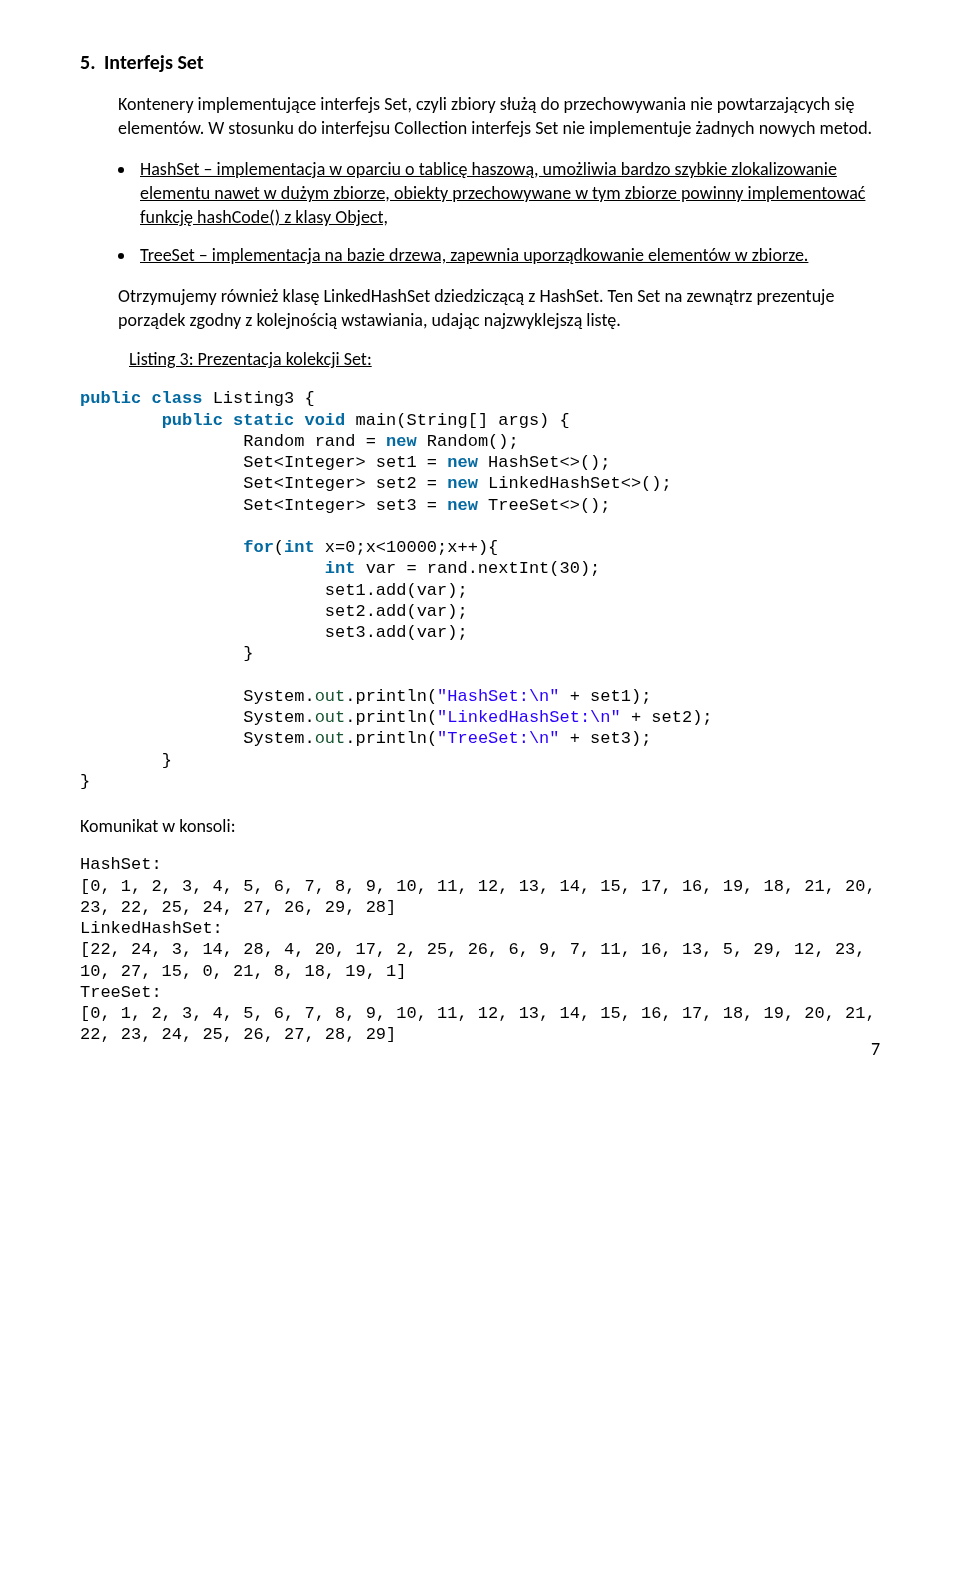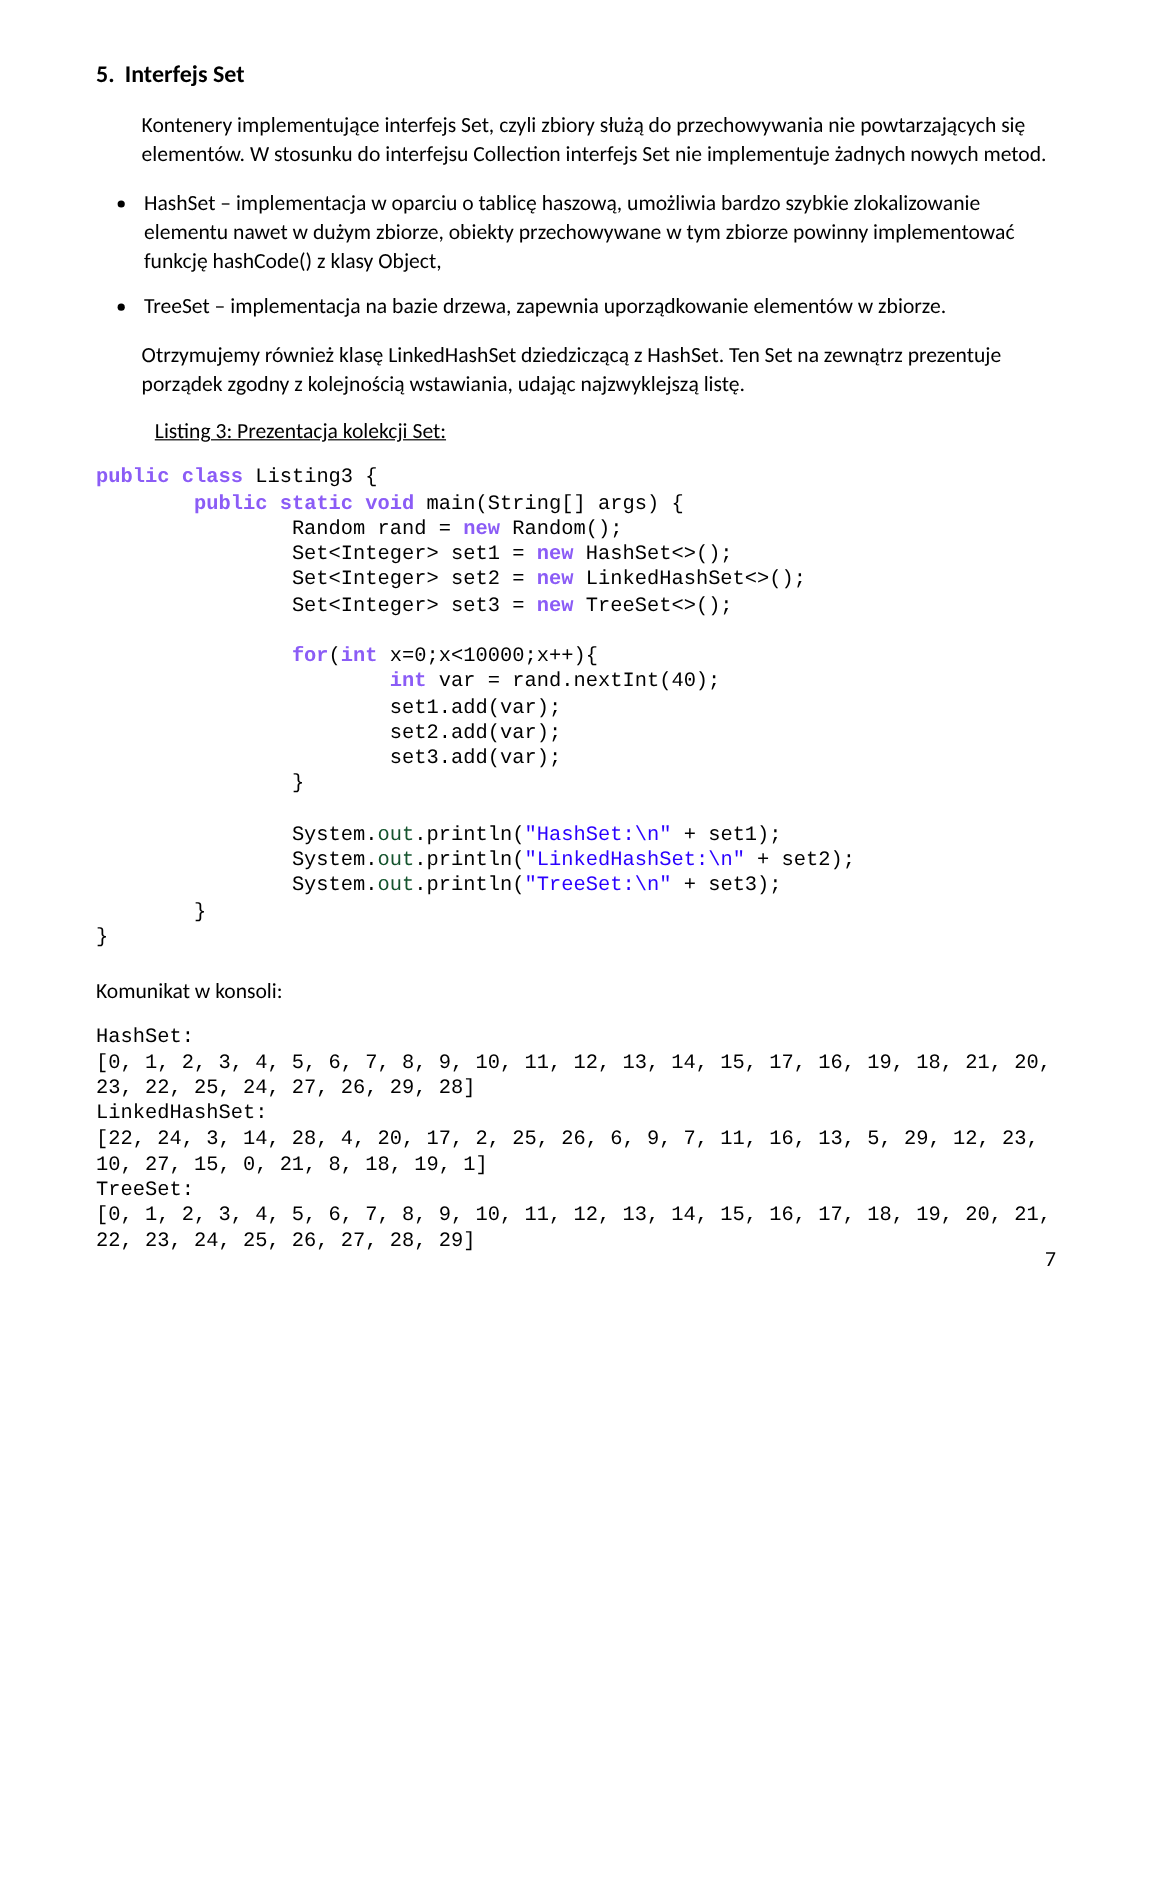--- a/index.html
+++ b/index.html
@@ -27,23 +27,24 @@
     font-size: 18px;
     line-height: 1.35;
     margin: 0 0 16px 38px;
   }
   .para-flat {
     font-size: 18px;
     line-height: 1.35;
     margin: 0 0 16px 38px;
   }
   ul.bullets {
-    margin: 0 0 16px 36px;
+    margin: 0 0 16px 56px;
     padding: 0;
     list-style: disc;
+    text-decoration: underline;
   }
   ul.bullets li {
     font-size: 18px;
     line-height: 1.35;
     margin-bottom: 14px;
     padding-left: 4px;
   }
   .listing-label {
     font-size: 18px;
     text-decoration: underline;
@@ -57,21 +58,21 @@
     margin: 0 0 22px 0;
   }
   pre.console {
     font-family: Consolas, "Courier New", monospace;
     font-size: 17px;
     line-height: 1.25;
     white-space: pre-wrap;
     word-wrap: break-word;
     margin: 0;
   }
-  .kw   { color: #8b5cf6; font-weight: bold; }
+  .kw   { color: #0369a1; font-weight: bold; }
   .stat { color: #14532d; }
   .str  { color: #2a00ff; }
   .page-num {
     position: absolute;
     bottom: 16px;
     right: 80px;
     font-size: 18px;
   }
 </style>
 </head>
@@ -97,21 +98,21 @@
   <p class="listing-label">Listing 3: Prezentacja kolekcji Set:</p>
 
   <pre class="code"><span class="kw">public</span> <span class="kw">class</span> <span>Listing3 {</span>
         <span class="kw">public</span> <span class="kw">static</span> <span class="kw">void</span> <span>main(String[] args) {</span>
                 <span>Random rand = </span><span class="kw">new</span><span> Random();</span>
                 <span>Set&lt;Integer&gt; set1 = </span><span class="kw">new</span><span> HashSet&lt;&gt;();</span>
                 <span>Set&lt;Integer&gt; set2 = </span><span class="kw">new</span><span> LinkedHashSet&lt;&gt;();</span>
                 <span>Set&lt;Integer&gt; set3 = </span><span class="kw">new</span><span> TreeSet&lt;&gt;();</span>
 
                 <span class="kw">for</span><span>(</span><span class="kw">int</span><span> x=0;x&lt;10000;x++){</span>
-                        <span class="kw">int</span><span> var = rand.nextInt(40);</span>
+                        <span class="kw">int</span><span> var = rand.nextInt(30);</span>
                         <span>set1.add(var);</span>
                         <span>set2.add(var);</span>
                         <span>set3.add(var);</span>
                 <span>}</span>
 
                 <span>System.</span><span class="stat">out</span><span>.println(</span><span class="str">"HashSet:\n"</span><span> + set1);</span>
                 <span>System.</span><span class="stat">out</span><span>.println(</span><span class="str">"LinkedHashSet:\n"</span><span> + set2);</span>
                 <span>System.</span><span class="stat">out</span><span>.println(</span><span class="str">"TreeSet:\n"</span><span> + set3);</span>
         <span>}</span>
 <span>}</span></pre>

